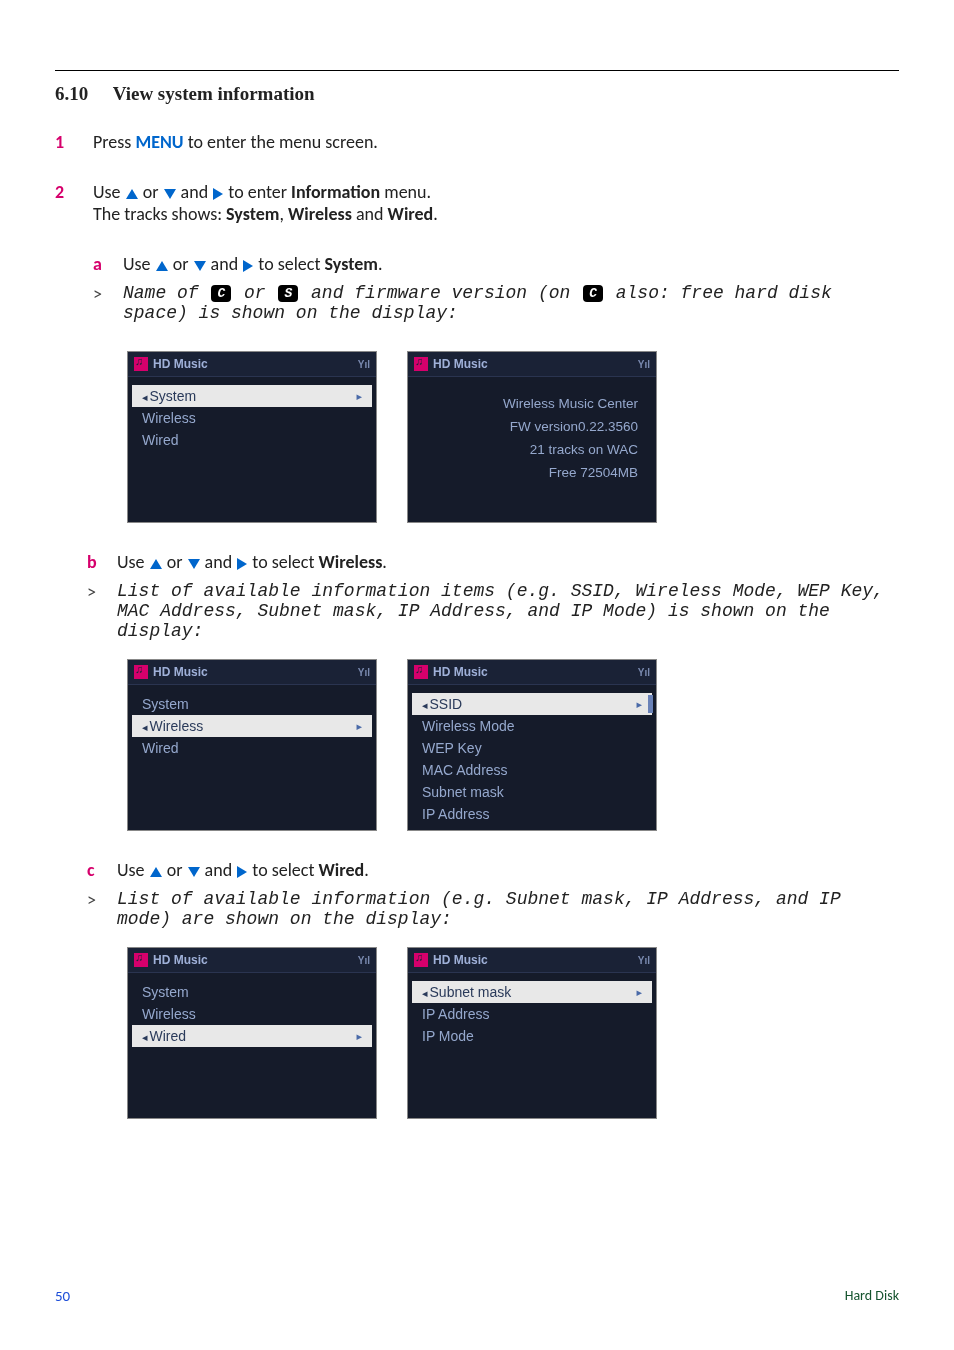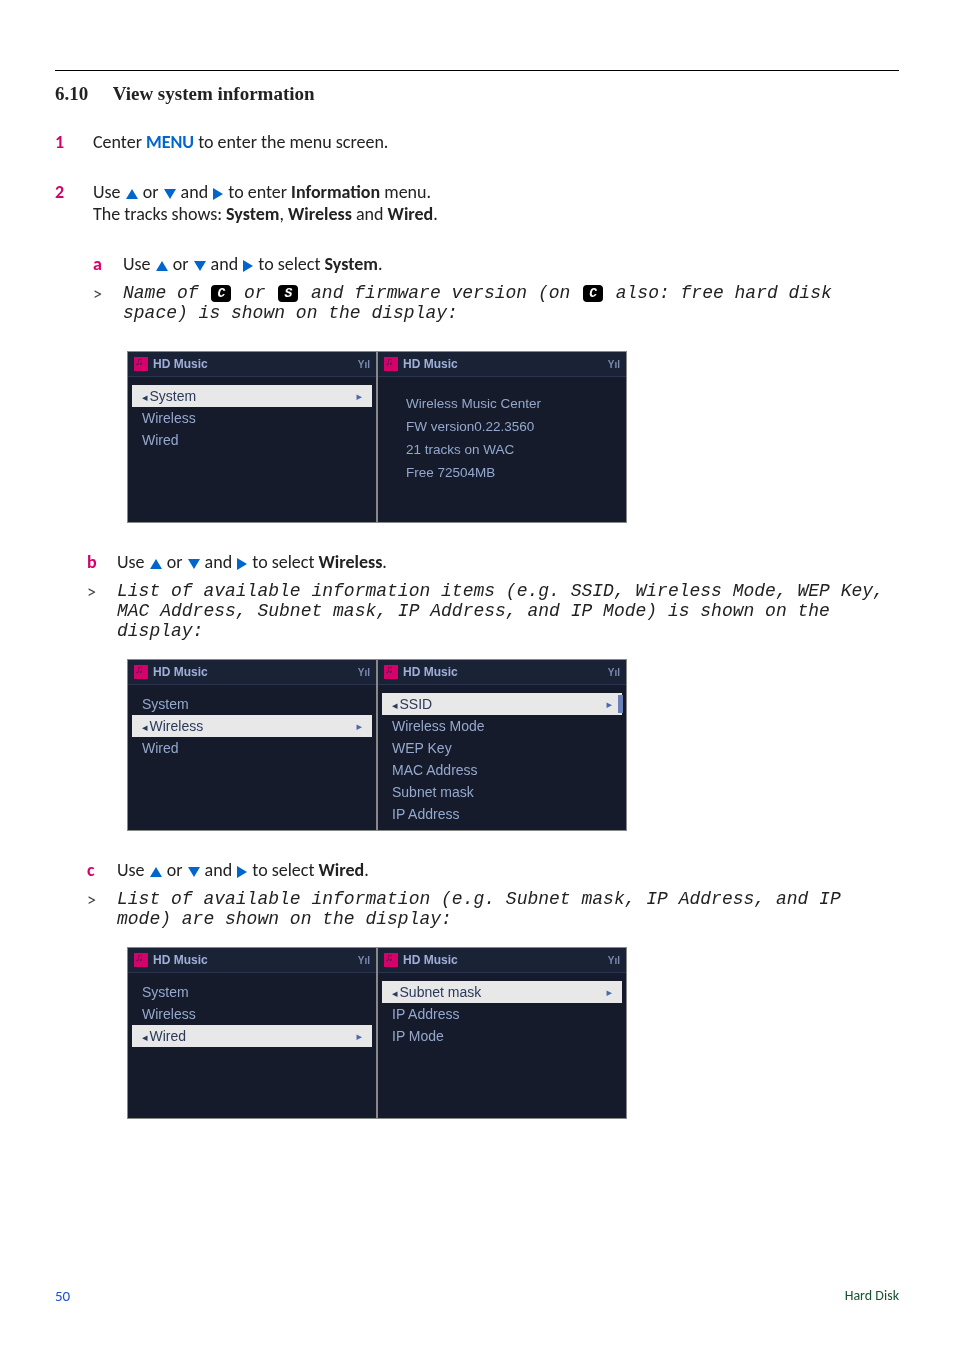--- a/index.html
+++ b/index.html
@@ -67,21 +67,23 @@
     color: #fff;
     font-weight: bold;
     font-size: 13px;
     padding: 1px 6px;
     border-radius: 4px;
     vertical-align: middle;
     margin: 0 2px;
   }
   .screens {
     display: flex;
+    gap: 30px;
     margin: 18px 0 28px 72px;
+    text-align: right;
   }
   .screen {
     width: 250px;
     height: 172px;
     background: #151b2a;
     border: 1px solid #888;
     overflow: hidden;
     font-family: Verdana, sans-serif;
   }
   .screen-header {
@@ -182,21 +184,21 @@
 <div class="rule"></div>
 
 <div class="section-title">
   <span class="section-num">6.10</span>
   <span>View system information</span>
 </div>
 
 <div class="step">
   <div class="step-num">1</div>
   <div class="step-body">
-    <span>Center </span><span class="blue">MENU</span><span> to enter the menu screen.</span>
+    <span>Press </span><span class="blue">MENU</span><span> to enter the menu screen.</span>
   </div>
 </div>
 
 <div class="step">
   <div class="step-num">2</div>
   <div class="step-body">
     <div>
       <span>Use </span><span class="tri-up"></span><span> or </span><span class="tri-down"></span><span> and </span><span class="tri-right"></span><span> to enter </span><span class="bold">Information</span><span> menu.</span>
     </div>
     <div>

